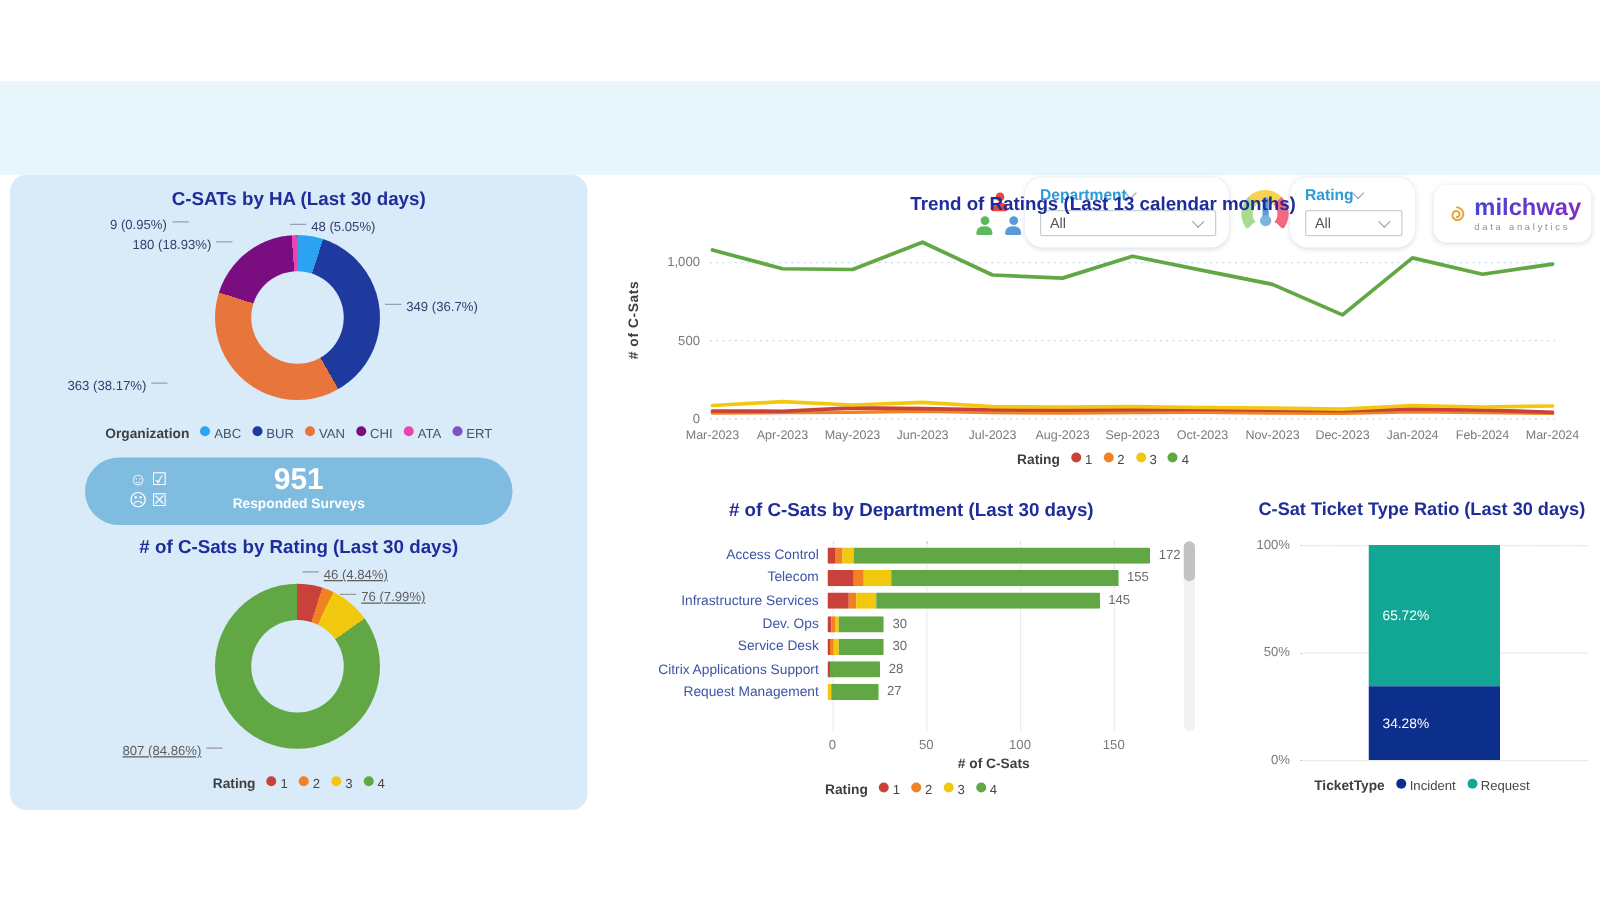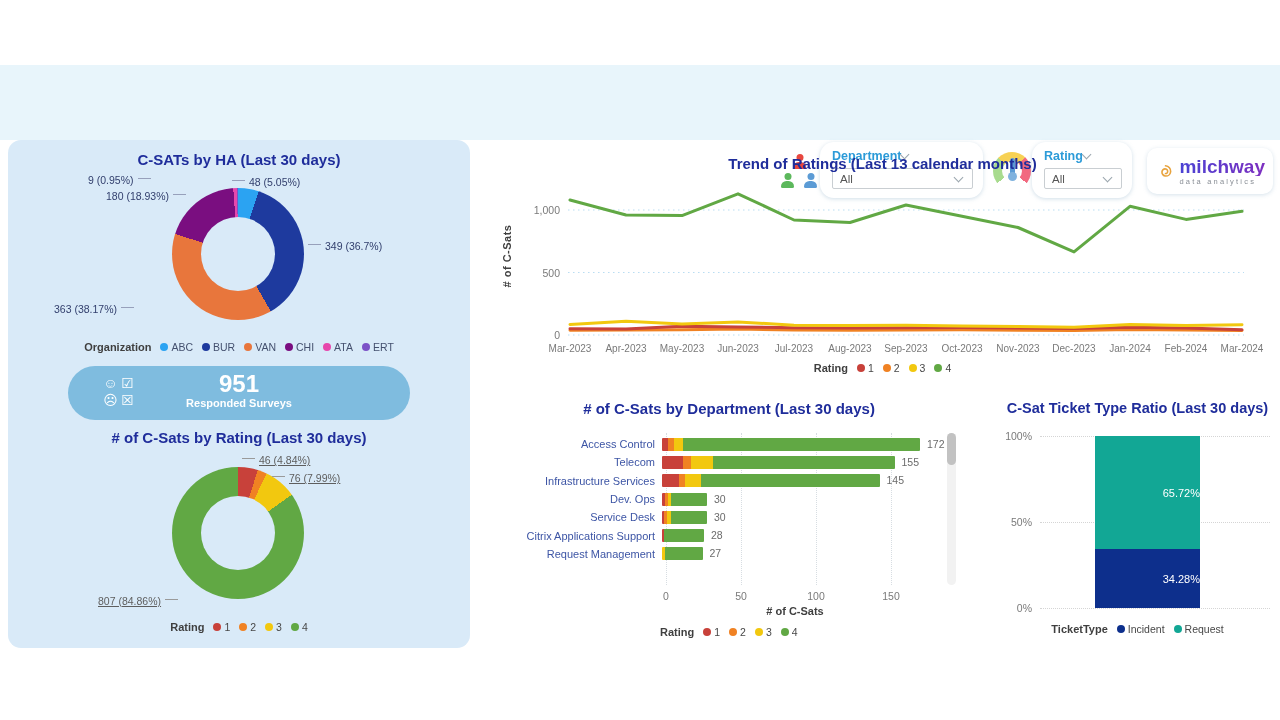--- a/index.html
+++ b/index.html
@@ -67,21 +67,21 @@
 
   .callout { position: absolute; font-size: 10.5px; white-space: nowrap; }
   .co-blue { color: #33406E; } .co-gray { color: #5E5E5E; text-decoration: underline; }
   .dash-r::after, .dash-l::before { content: ""; display: inline-block; width: 13px; height: 5px; vertical-align: middle; }
   .dash-r::after { border-top: 1px solid #97a0bb; margin-left: 4px; }
   .dash-l::before { border-top: 1px solid #97a0bb; margin-right: 4px; }
   .co-gray.dash-r::after, .co-gray.dash-l::before { border-color: #9a9a9a; }
 
   .legend { display: flex; align-items: center; justify-content: center; gap: 9px; font-size: 10.5px; color: #474747; }
   .legend .lt { font-weight: bold; color: #3F3F3F; font-size: 11px; }
-  .legend .li { display: inline-flex; align-items: center; gap: 3px; }
+  .legend .li { display: inline-flex; align-items: flex-start; gap: 3px; }
   .legend .dot { width: 8px; height: 8px; border-radius: 50%; display: inline-block; }
   #leg-ha { position: absolute; left: 0; width: 100%; top: 201px; color: #44506E; }
   #leg-rating { position: absolute; left: 0; width: 100%; top: 481px; }
 
   .kpi-card { position: absolute; left: 60px; top: 226px; width: 342px; height: 54px; background: #7FBCDF; border-radius: 27px; color: #fff; }
   .kpi-icon { position: absolute; left: 34px; top: 9px; width: 38px; height: 36px; display: grid; grid-template-columns: 17px 17px; grid-template-rows: 17px 17px; font-size: 14px; line-height: 17px; text-align: center; }
   .kpi-text { position: absolute; left: 0; top: 5px; width: 100%; text-align: center; }
   .kpi-value { font-size: 24px; font-weight: bold; line-height: 26px; }
   .kpi-label { font-size: 11px; font-weight: bold; margin-top: 0; }
 
@@ -114,21 +114,21 @@
   .scrollbar { position: absolute; right: 12px; top: 33px; width: 9px; height: 152px; background: #f2f2f2; border-radius: 5px; }
   .scroll-thumb { position: absolute; left: 0; top: 0; width: 9px; height: 32px; background: #c2c2c2; border-radius: 5px; }
 
   
   .ticket-section { position: absolute; left: 1000px; top: 400px; width: 275px; height: 245px; }
   .ticket-section .chart-title { font-size: 14.5px; }
   #ticket-plot { position: absolute; left: 40px; top: 36px; width: 230px; height: 172px; }
   .ticket-grid { position: absolute; left: 0; width: 100%; border-top: 1px dotted #d5d5d5; }
   .ticket-ytick { position: absolute; left: 0; width: 32px; text-align: right; font-size: 10.5px; color: #7a7a7a; }
   #ticket-bar { position: absolute; left: 55px; top: 0; width: 105px; height: 172px; display: flex; flex-direction: column; }
-  #ticket-bar .tseg { width: 100%; display: flex; align-items: center; justify-content: flex-end; color: #fff; font-size: 11px; }
+  #ticket-bar .tseg { width: 100%; display: flex; align-items: center; justify-content: flex-start; color: #fff; font-size: 11px; padding-left: 11px; }
   #leg-ticket { position: absolute; left: 0; top: 223px; width: 100%; }
 </style>
 </head>
 <body>
 
 <div class="canvas">
 
   <div class="header-band">
     <div class="logo-cluster">
       <div class="face face-happy">

